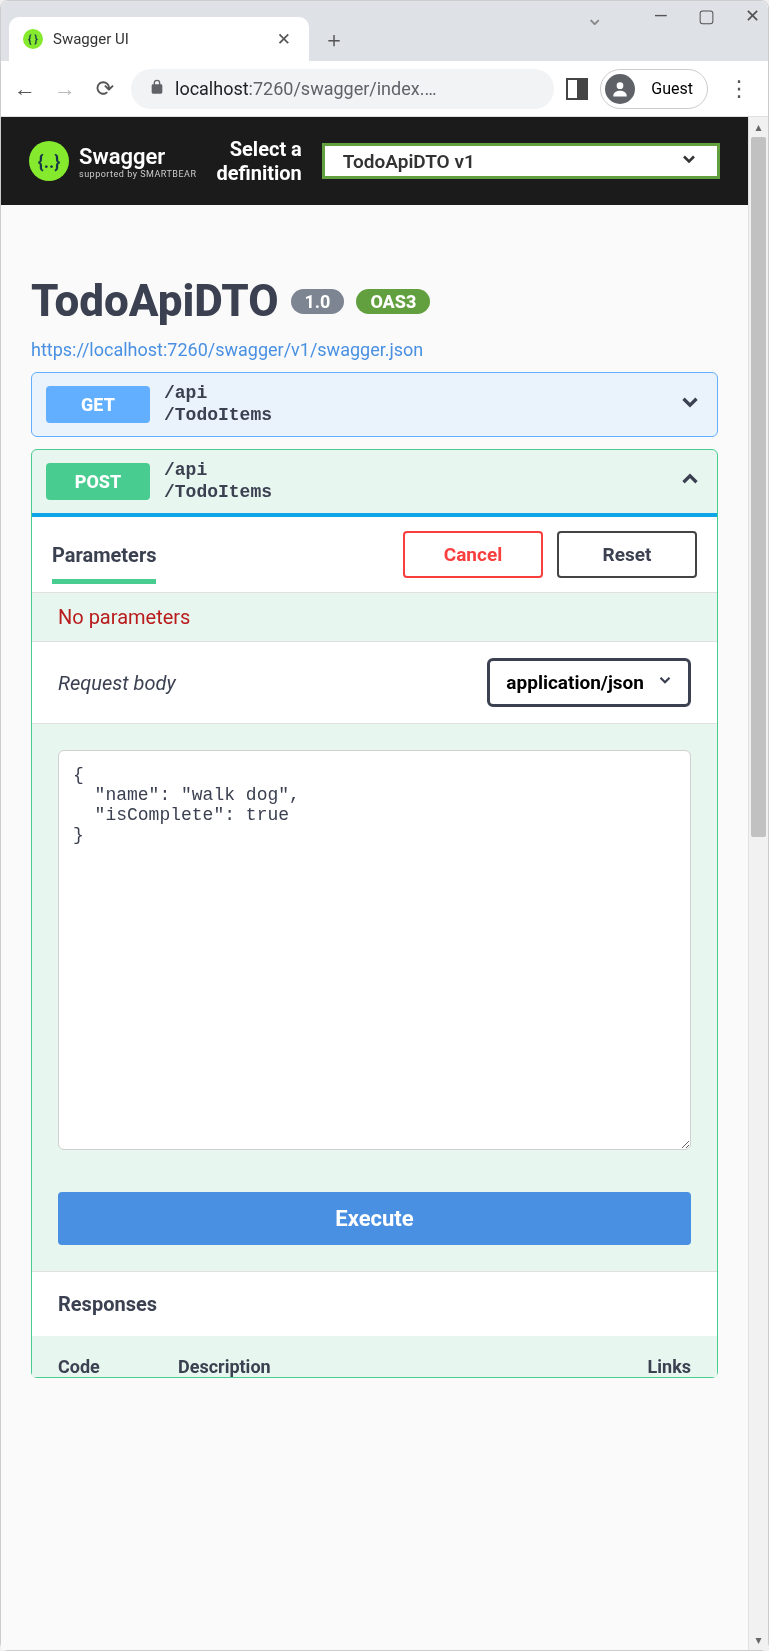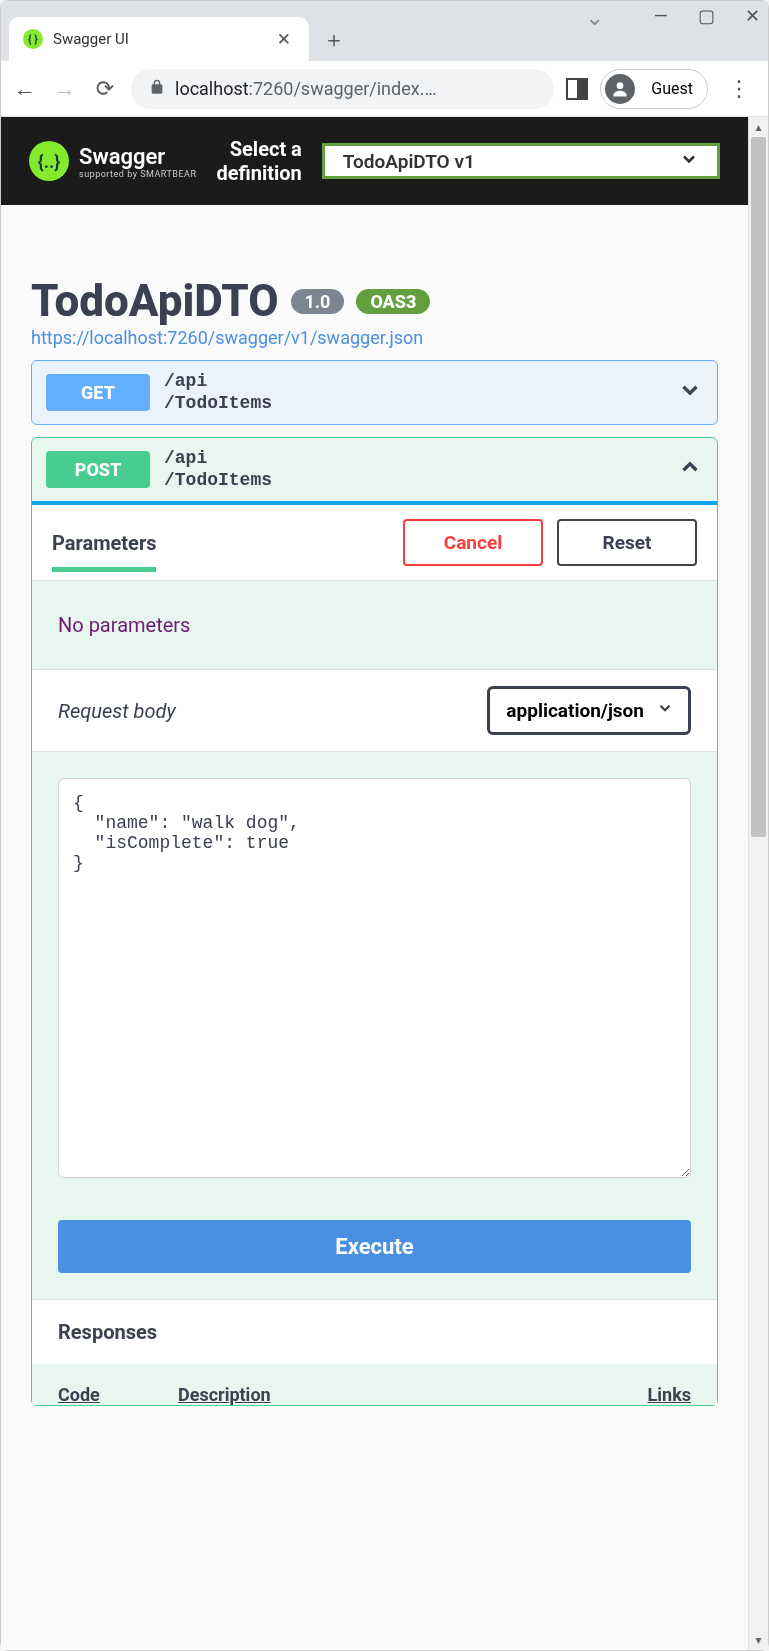--- a/index.html
+++ b/index.html
@@ -186,21 +186,21 @@
   .version-pill {
     background: #7d8492; color: #fff;
     border-radius: 20px; padding: 2px 14px;
     font-size: 18px; font-weight: 700;
   }
   .oas-pill {
     background: #62a03f; color: #fff;
     border-radius: 20px; padding: 2px 14px;
     font-size: 18px; font-weight: 800;
   }
-  .spec-link { color: #4990e2; font-size: 18px; display: block; }
+  .spec-link { color: #4990e2; font-size: 18px; margin-top: 12px; display: block; }
 
   .tag-header {
     display: flex; align-items: center; justify-content: space-between;
     margin-top: 90px;
     padding-bottom: 12px;
     border-bottom: 1px solid #ccc;
   }
   .tag-name { font-size: 32px; font-weight: 700; color: #3b4151; }
   .chev { font-size: 26px; color: #3b4151; }
   .chev svg { width: 26px; height: 26px; }
@@ -246,21 +246,21 @@
     background: #fff;
     padding: 10px 0;
     font-size: 19px; font-weight: 700;
     border-radius: 4px;
     width: 140px;
     text-align: center;
   }
   .btn.cancel { border-color: #f93e3e; color: #f93e3e; margin-left: auto;}
   .btn.reset  { border-color: #444; color: #3b4151; }
 
-  .no-params { padding: 32px 26px; font-size: 20px; color: #701a75; background: #e8f6f0; }
+  .no-params { padding: 12px 26px; font-size: 20px; color: #b91c1c; background: #e8f6f0; }
 
   .req-body-bar {
     background: #fff;
     display: flex; align-items: center; justify-content: space-between;
     padding: 16px 26px;
     border-top: 1px solid #e0e0e0;
     border-bottom: 1px solid #e0e0e0;
   }
   .req-body-label { font-size: 20px; color: #3b4151; font-style: italic; }
   .content-type-select {
@@ -306,21 +306,20 @@
     background: #fff;
     padding: 20px 26px;
     font-size: 20px; font-weight: 700; color: #3b4151;
     border-top: 1px solid #e0e0e0;
   }
   .resp-table-head {
     display: flex;
     padding: 20px 26px 0;
     font-size: 18px; font-weight: 700; color: #3b4151;
     background: #e8f6f0;
-    text-decoration: underline;
   }
   .resp-table-head .col1 { width: 120px; }
   .resp-table-head .col2 { flex: 1; }
   .resp-table-head .col3 { width: 80px; text-align: right; }
 </style>
 </head>
 <body>
 
 <div class="browser-window">
   <div class="titlebar">

